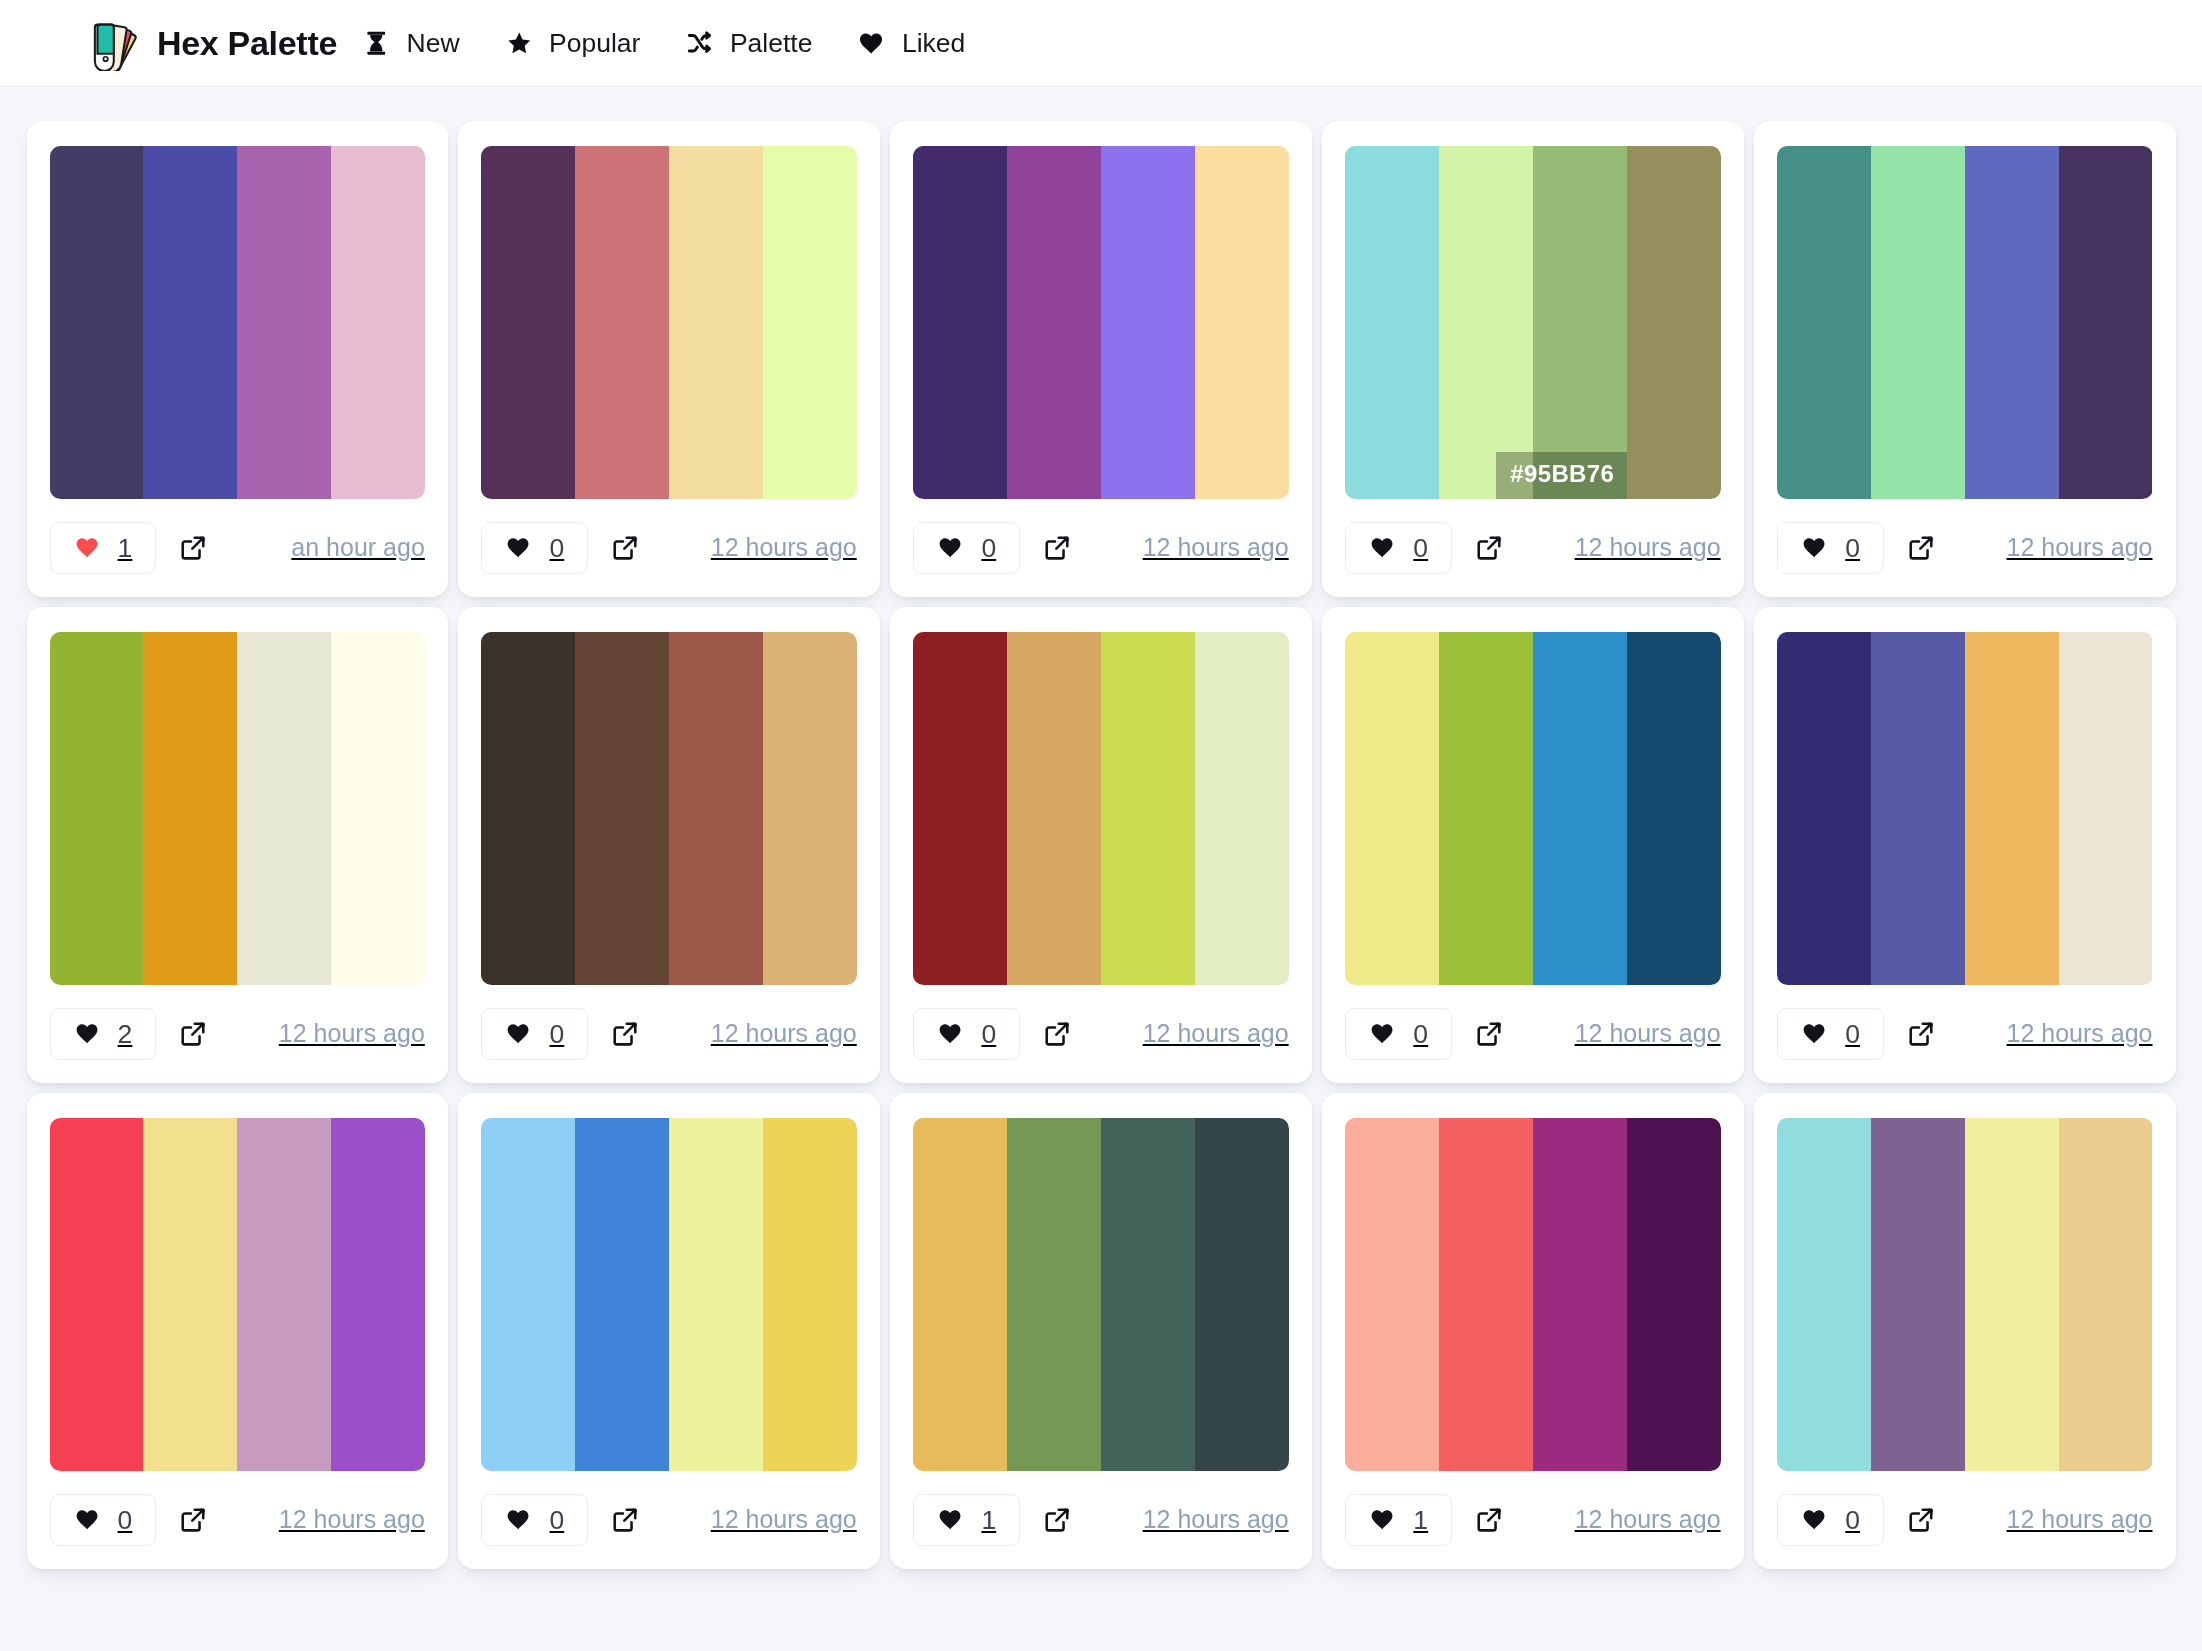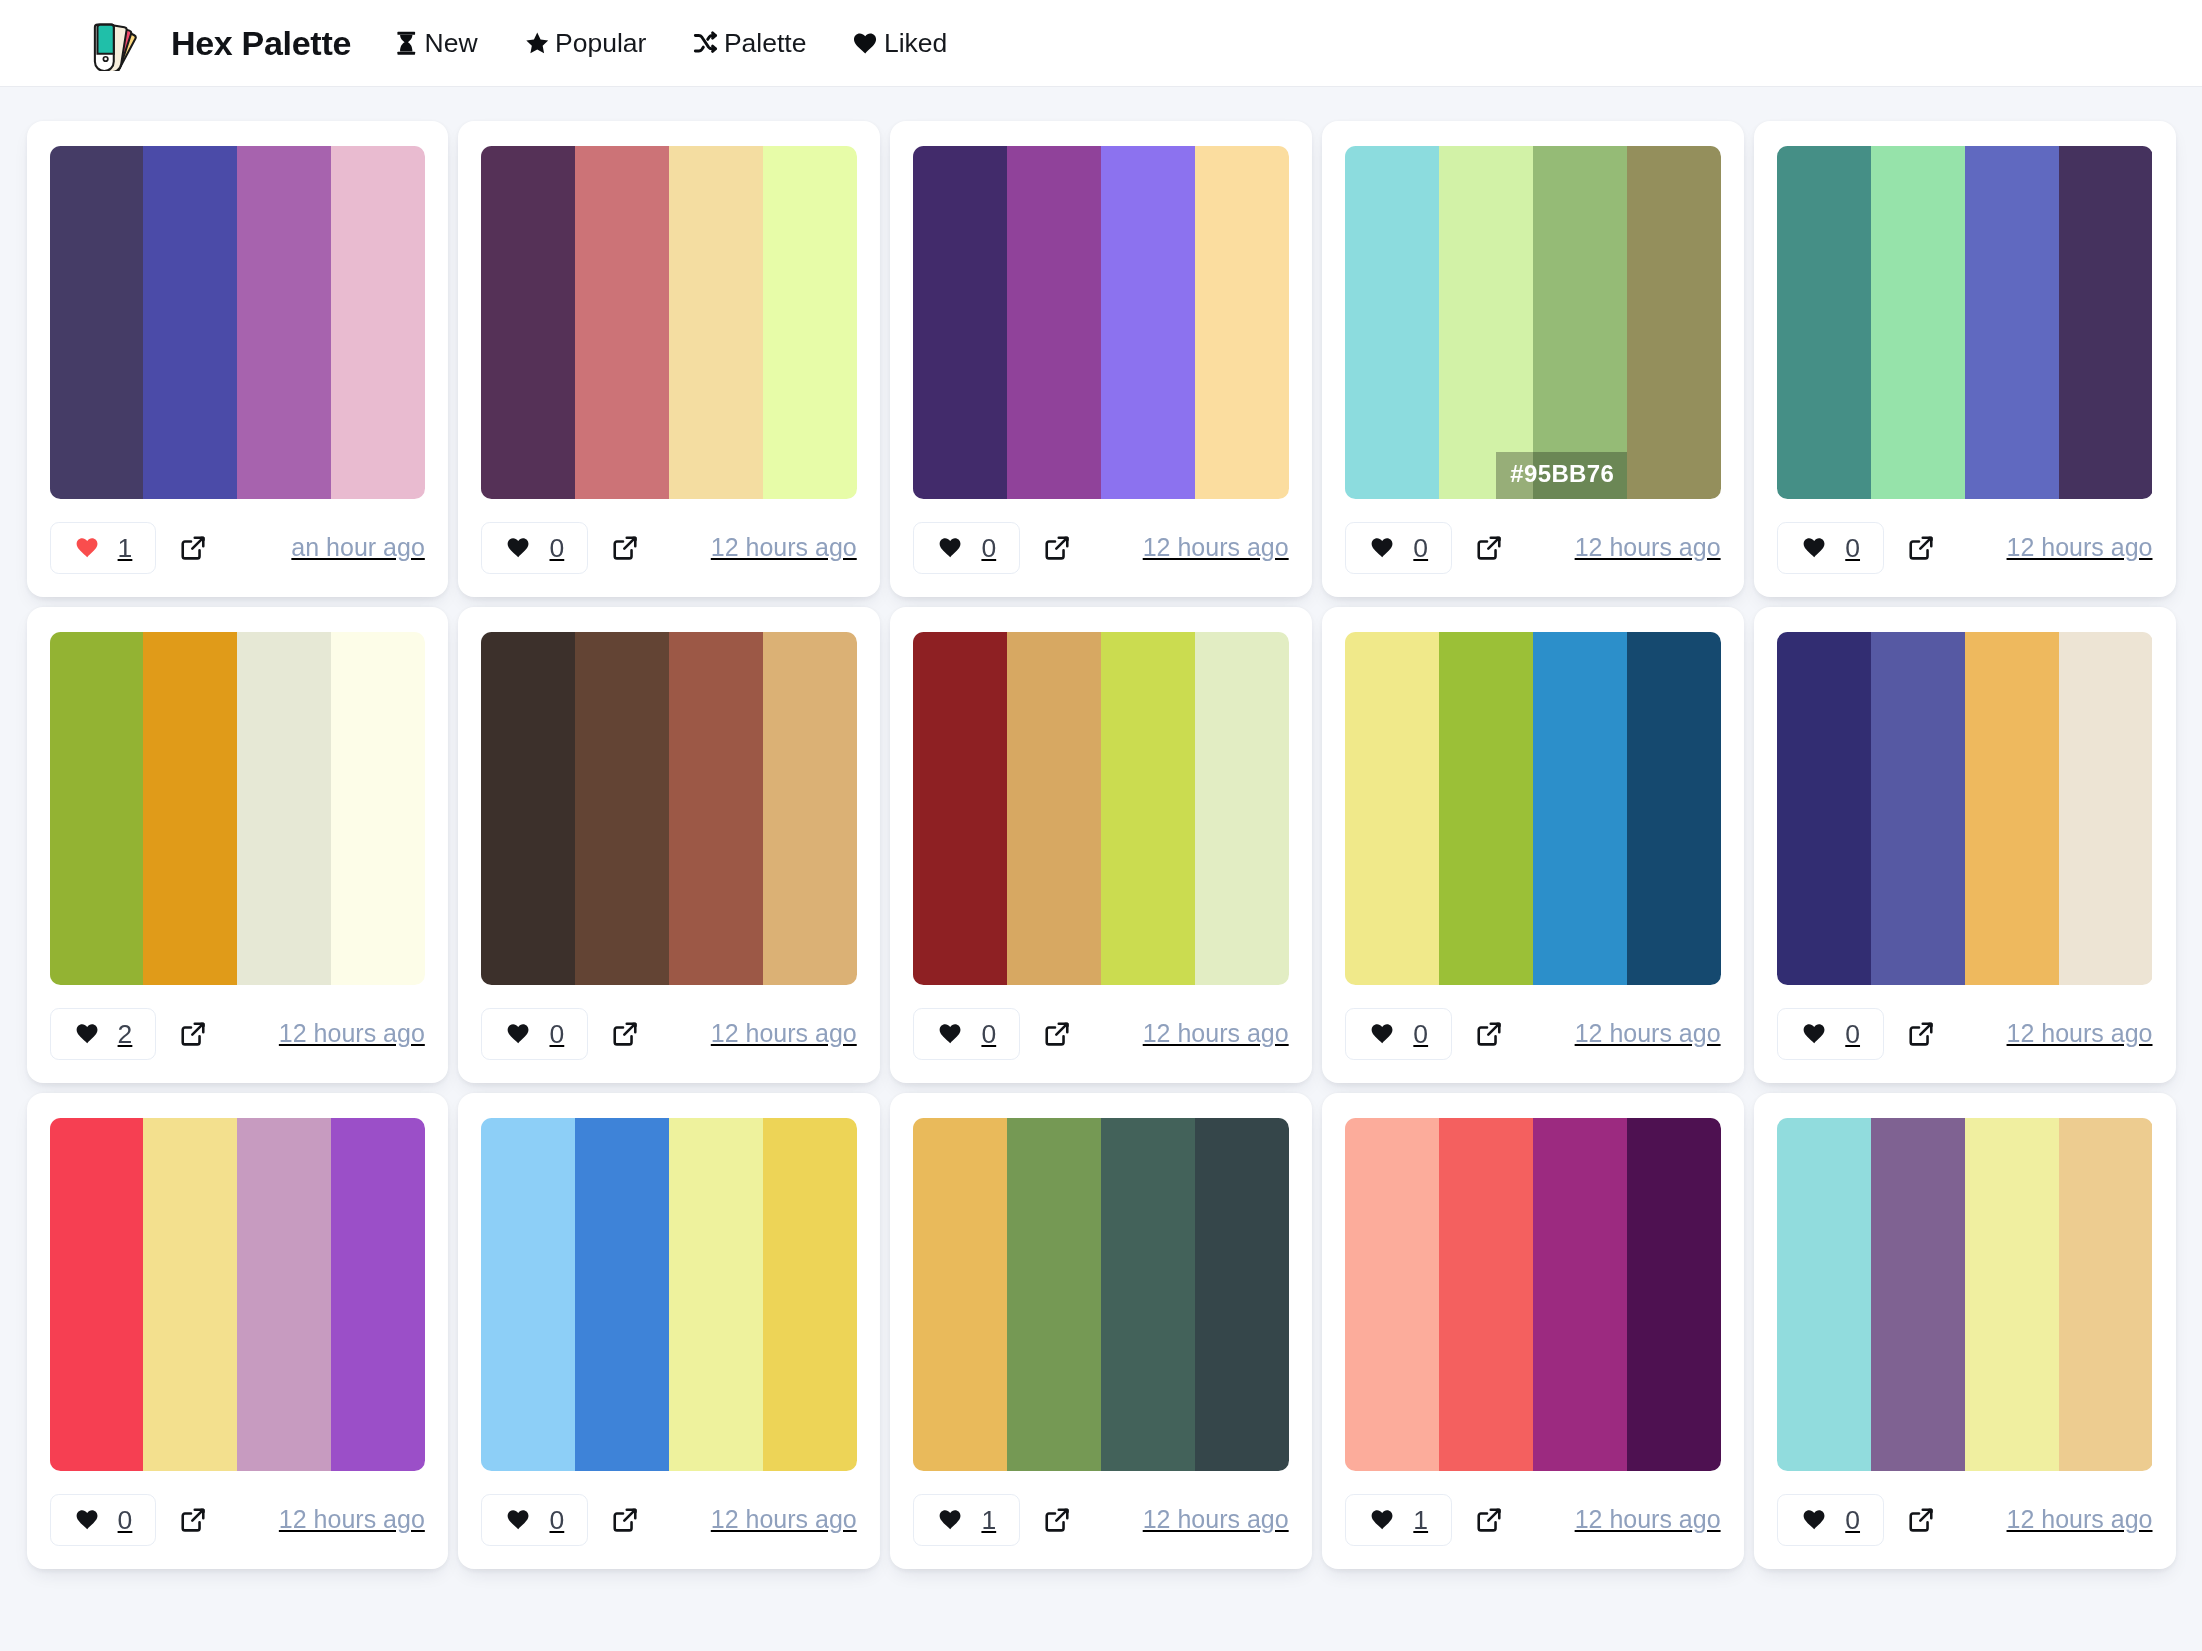--- a/index.html
+++ b/index.html
@@ -19,37 +19,37 @@
     display: flex;
     align-items: center;
     padding: 0 0 0 88px;
     position: relative;
     z-index: 20;
     box-shadow: 0 0.9px 0 rgba(17,24,39,0.05);
   }
   .brand {
     display: flex;
     align-items: center;
-    gap: 28px;
-    margin-right: 42px;
+    gap: 14px;
+    margin-right: 26px;
     text-decoration: none;
   }
   .brand-logo { width: 55px; height: 55px; display: block; flex: none; }
   .brand-title {
     font-size: 34px;
     font-weight: 700;
     color: #111317;
     letter-spacing: -0.3px;
     white-space: nowrap;
   }
   .nav-links { display: flex; align-items: center; gap: 46px; }
   .nav-link {
     display: flex;
     align-items: center;
-    gap: 5px;
+    gap: 17px;
     font-size: 26.5px;
     color: #15181d;
     text-decoration: none;
     white-space: nowrap;
     cursor: pointer;
   }
   .nav-icon { width: 26.5px; height: 26.5px; display: block; flex: none; }
 
   
   .grid-wrap {

